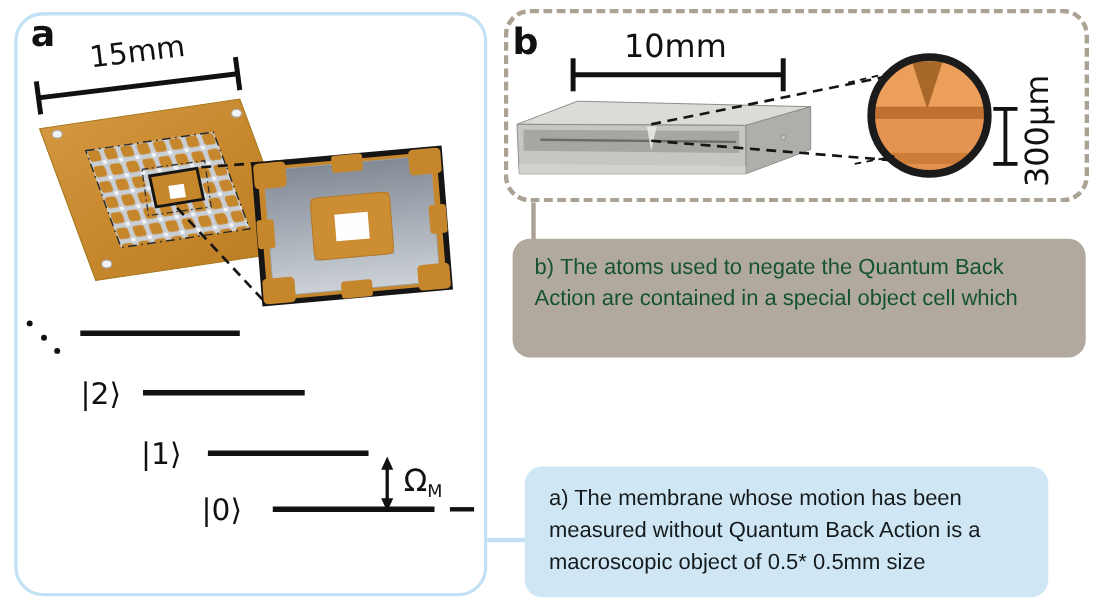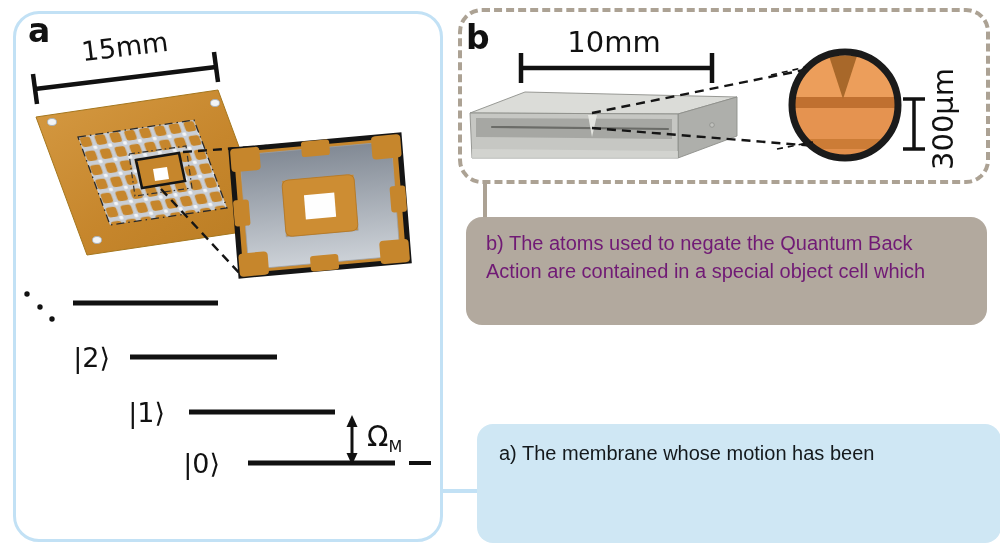--- a/index.html
+++ b/index.html
@@ -22,24 +22,24 @@
   .label-a{left:28px;top:14px;}
   .label-b{left:466px;top:21px;}
   .fig-svg{left:0;top:0;width:1000px;height:550px;}
   .connector-b{left:483px;top:184px;width:4px;height:35px;background:#aca294;}
   .connector-a{left:443px;top:489px;width:35px;height:4px;background:#c2e1f5;}
   .caption{
     box-sizing:border-box;border-radius:16px;font-size:20px;line-height:28px;
   }
   .caption-b{
     left:466px;top:217px;width:521px;height:108px;background:#b2a99e;
-    padding:12px 0 0 20px;color:#701a75;
+    padding:12px 0 0 20px;color:#14532d;
   }
   .caption-a{
-    left:477px;top:424px;width:524px;height:119px;background:#cfe7f4;
+    left:477px;top:424px;width:476px;height:119px;background:#cfe7f4;
     padding:15px 0 0 22px;color:#14191c;line-height:29px;
   }
   .cap-line{white-space:nowrap;}
   svg text{fill:#111;}
 </style>
 </head>
 <body>
 
 <div class="canvas">
 
@@ -180,15 +180,17 @@
   <div class="abs connector-b"></div>
   <div class="abs connector-a"></div>
 
   <div class="abs caption caption-b">
     <div class="cap-line">b) The atoms used to negate the Quantum Back</div>
     <div class="cap-line">Action are contained in a special object cell which</div>
   </div>
 
   <div class="abs caption caption-a">
     <div class="cap-line">a) The membrane whose motion has been</div>
+    <div class="cap-line">measured without Quantum Back Action is a</div>
+    <div class="cap-line">macroscopic object of 0.5* 0.5mm size</div>
   </div>
 
 </div>
 
 </body></html>

